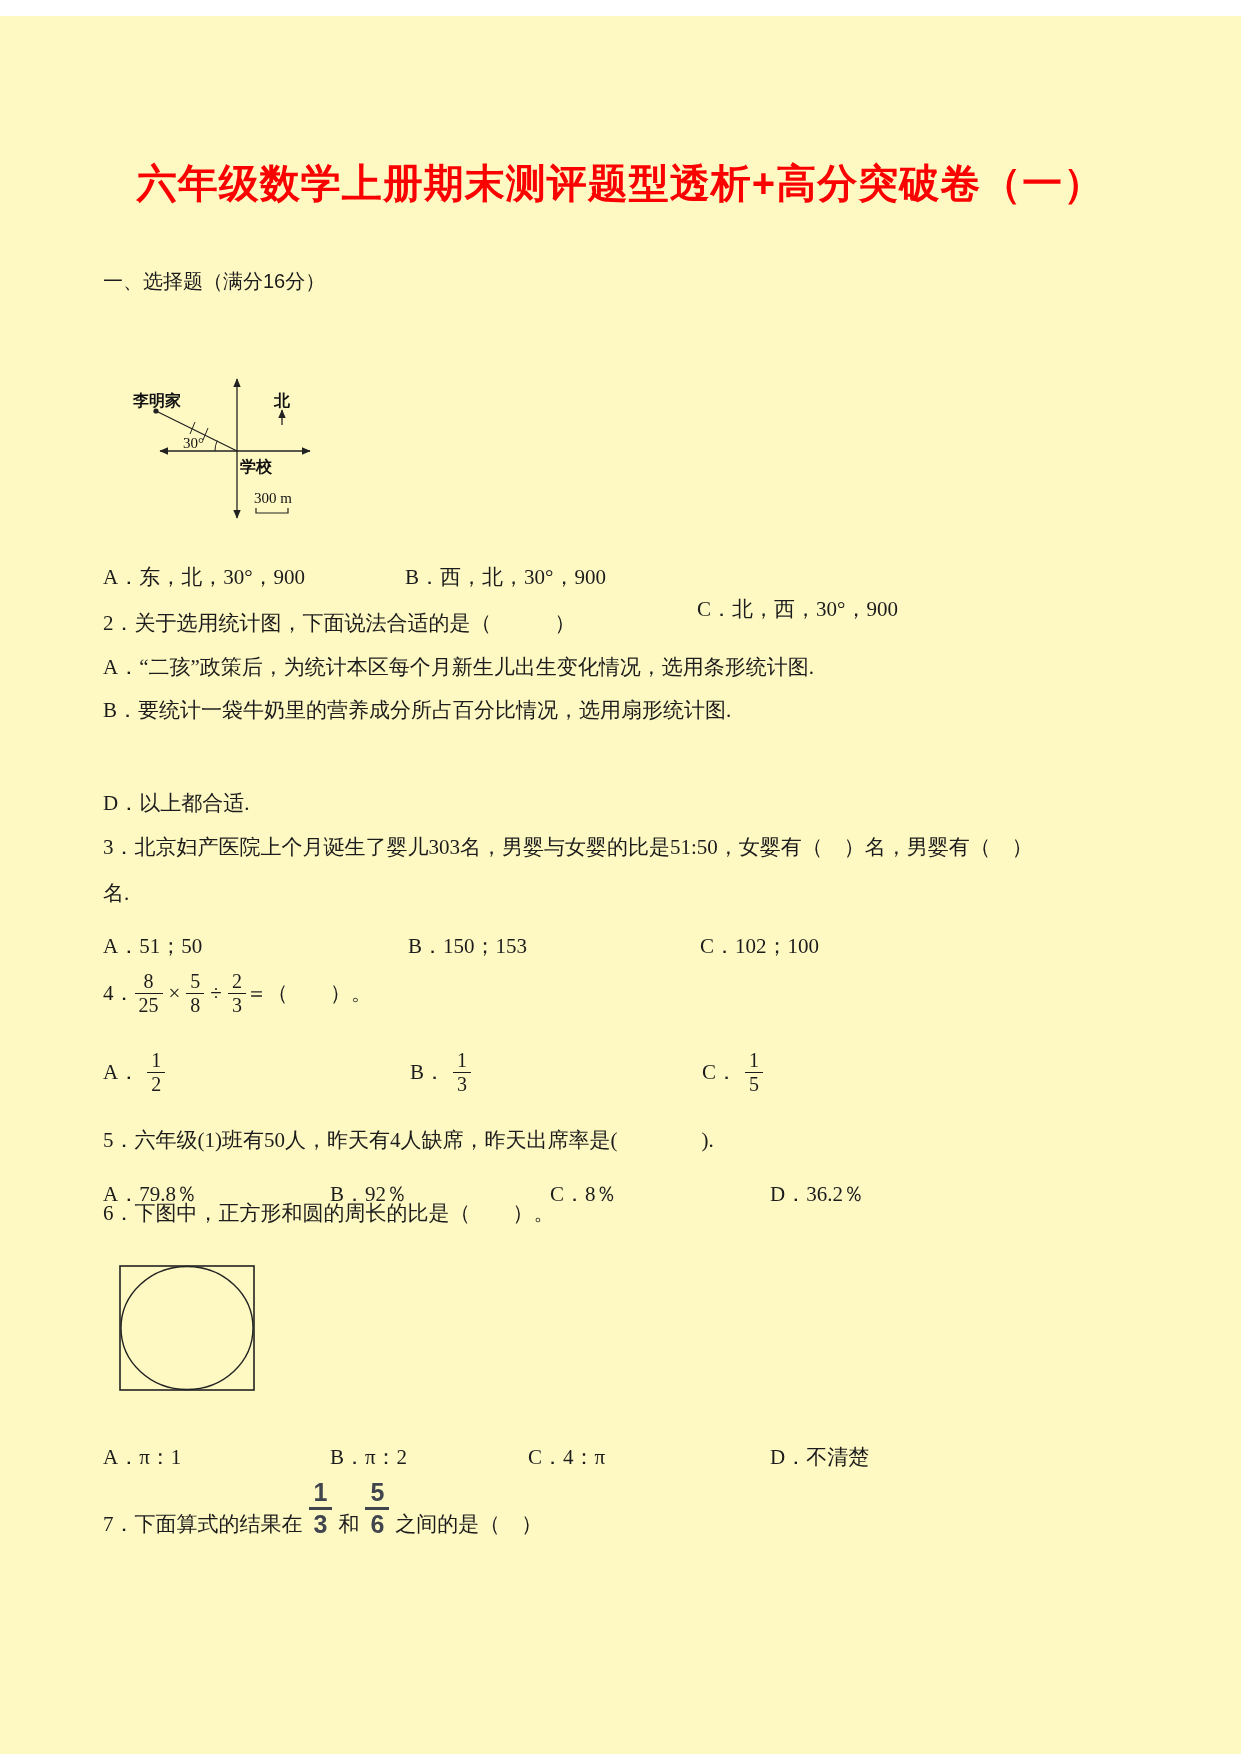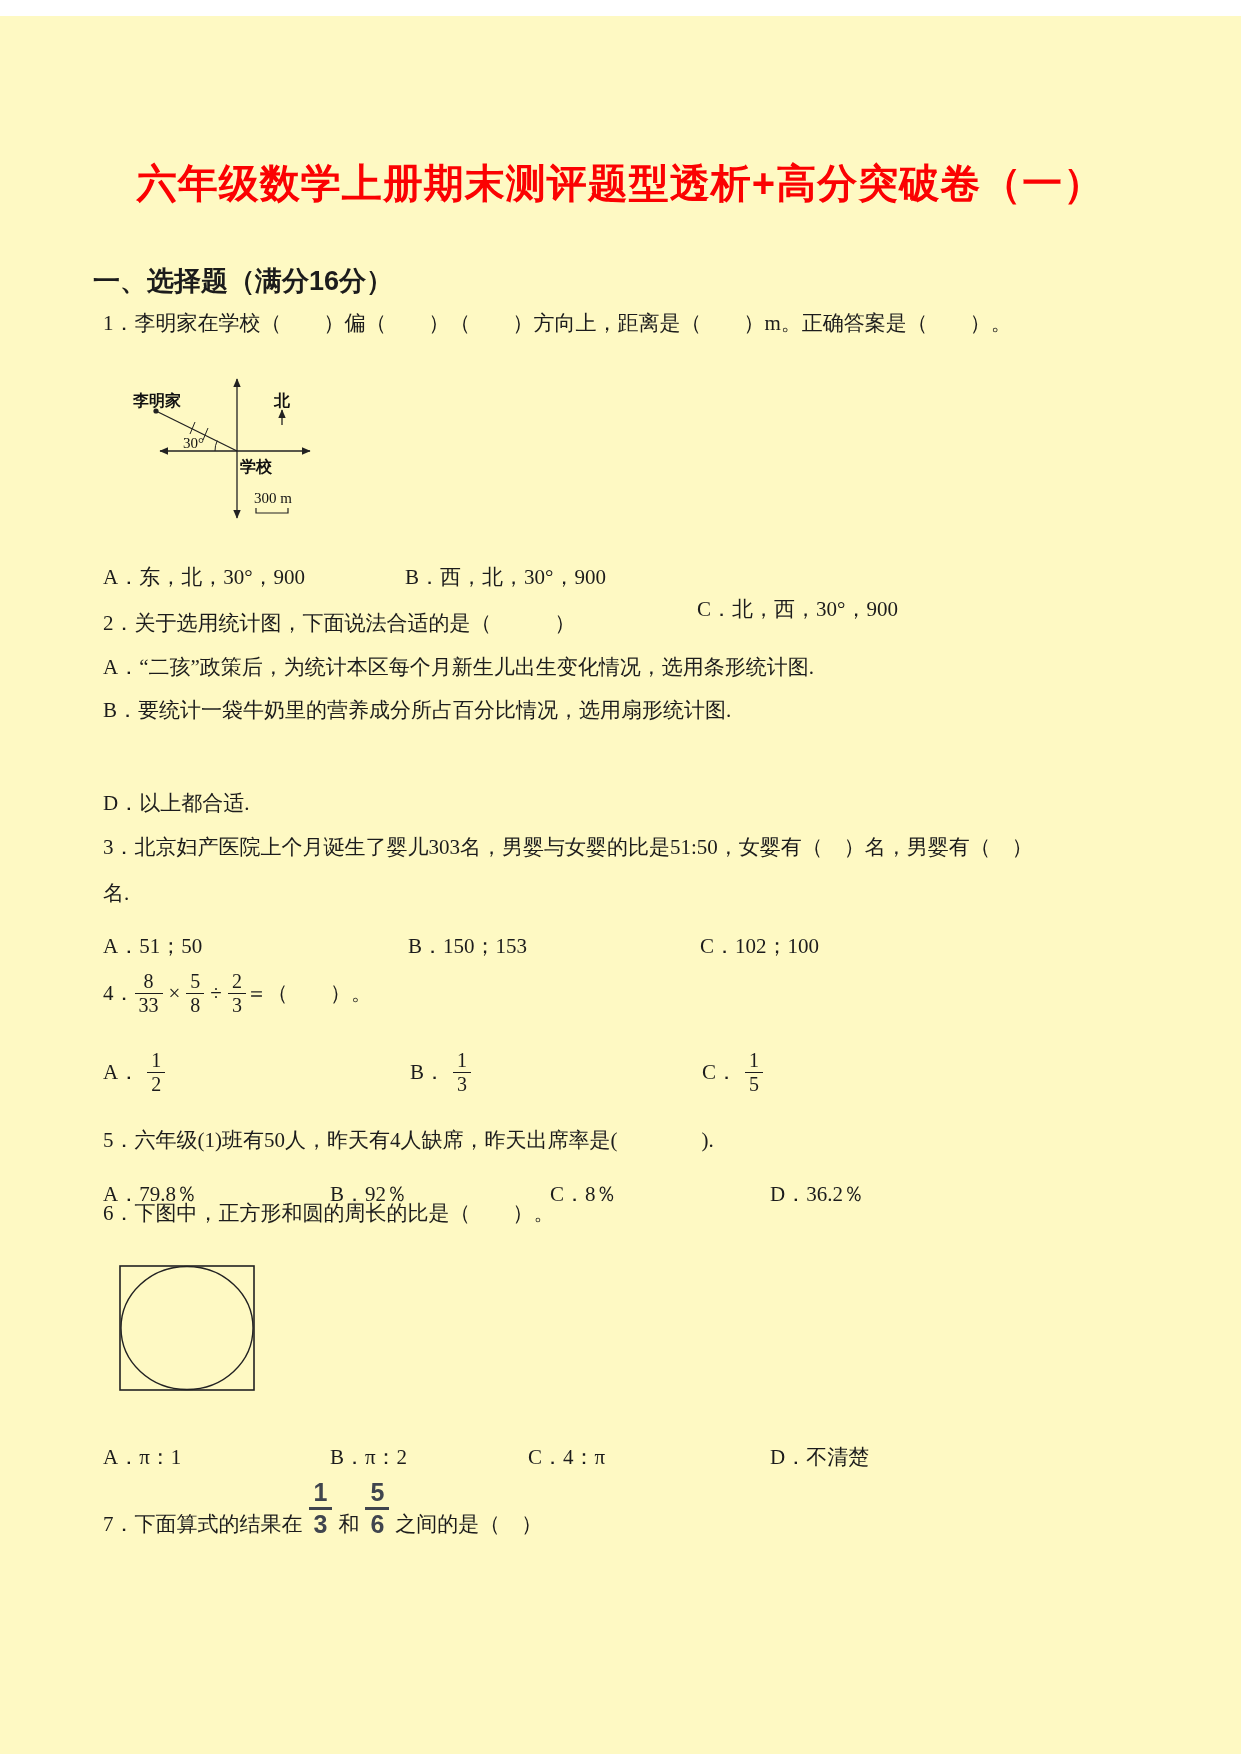--- a/index.html
+++ b/index.html
@@ -13,23 +13,23 @@
     overflow:hidden;
   }
   .title{
     position:absolute;left:0;top:141px;width:100%;
     text-align:center;
     font-family:"Liberation Sans","DejaVu Sans",sans-serif;
     font-weight:700;font-size:40px;line-height:52px;
     color:#fb0202;letter-spacing:1px;white-space:pre;
   }
   .section{
-    position:absolute;left:93px;top:251px;
+    position:absolute;left:103px;top:251px;
     font-family:"Liberation Sans","DejaVu Sans",sans-serif;
-    font-weight:700;font-size:27px;line-height:28px;white-space:pre;
+    font-weight:400;font-size:20px;line-height:28px;white-space:pre;
   }
   .line{position:absolute;font-size:21px;line-height:27px;white-space:pre;}
   .opt{position:absolute;font-size:21px;line-height:27px;white-space:pre;}
   .figwrap{position:absolute;}
   .svgt{font-family:"Liberation Serif","DejaVu Serif",serif;font-size:15px;fill:#111;}
   .svgt.b{font-size:16px;font-weight:700;}
   .expr{position:absolute;display:flex;align-items:center;font-size:21px;white-space:pre;}
   .frac{display:inline-block;text-align:center;font-size:20px;line-height:23px;}
   .frac .fn{display:block;padding:0 4px;border-bottom:1.4px solid #1c1c1c;}
   .frac .fd{display:block;padding:0 4px;}
@@ -48,21 +48,20 @@
 </style>
 </head>
 <body>
 
 <div class="page">
 
   <div class="title">六年级数学上册期末测评题型透析+高分突破卷（一）</div>
 
   <div class="section">一、选择题（满分16分）</div>
 
-  <div class="line" style="left:103px;top:294px;">1．李明家在学校（　　）偏（　　）（　　）方向上，距离是（　　）m。正确答案是（　　）。</div>
 
   <div class="figwrap" style="left:128px;top:352px;width:215px;height:160px;">
     <svg viewBox="0 0 215 160" width="215" height="160">
       <defs>
         <marker id="ah" viewBox="0 0 8 8" markerWidth="8" markerHeight="8" refX="6.5" refY="3" orient="auto-start-reverse">
           <path d="M0,0 L7,3 L0,6 Z" fill="#222"></path>
         </marker>
       </defs>
       <line x1="109" y1="150" x2="109" y2="11" stroke="#222" stroke-width="1.3" marker-start="url(#ah)" marker-end="url(#ah)"></line>
       <line x1="32" y1="83" x2="182" y2="83" stroke="#222" stroke-width="1.3" marker-start="url(#ah)" marker-end="url(#ah)"></line>
@@ -95,21 +94,21 @@
   <div class="line" style="left:103px;top:818px;">3．北京妇产医院上个月诞生了婴儿303名，男婴与女婴的比是51:50，女婴有（　）名，男婴有（　）</div>
   <div class="line" style="left:103px;top:864px;">名.</div>
   <div>
     <span class="opt" style="left:103px;top:917px;">A．51；50</span>
     <span class="opt" style="left:408px;top:917px;">B．150；153</span>
     <span class="opt" style="left:700px;top:917px;">C．102；100</span>
   </div>
 
   <div class="expr" style="left:103px;top:948px;height:58px;">
     <span>4．</span>
-    <span class="frac"><span class="fn">8</span><span class="fd">33</span></span>
+    <span class="frac"><span class="fn">8</span><span class="fd">25</span></span>
     <span class="op">×</span>
     <span class="frac"><span class="fn">5</span><span class="fd">8</span></span>
     <span class="op">÷</span>
     <span class="frac"><span class="fn">2</span><span class="fd">3</span></span>
     <span>＝（　　）。</span>
   </div>
 
   <div>
     <span class="optfrac" style="left:103px;top:1028px;height:56px;">
       <span>A．</span>

